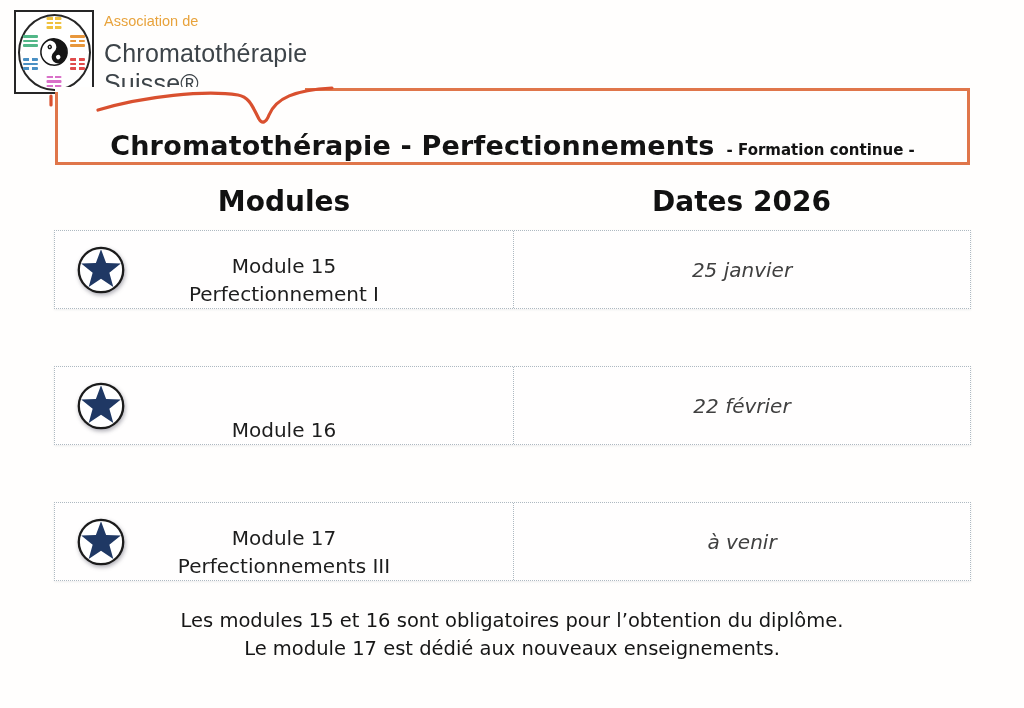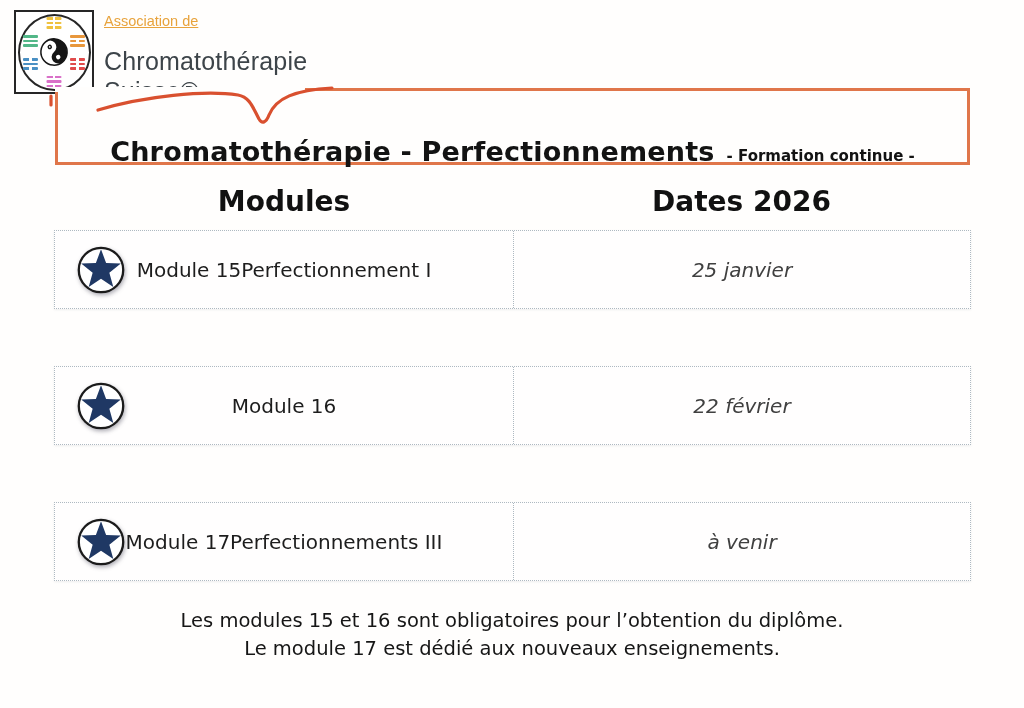--- a/index.html
+++ b/index.html
@@ -32,29 +32,29 @@
   .t-bottom{bottom:5px;left:50%;transform:translateX(-50%);}
   .t-ul{top:23px;left:7px;}
   .t-ll{top:46px;left:7px;}
   .t-ur{top:23px;right:7px;}
   .t-lr{top:46px;right:7px;}
 
   .brand-text{
     position:absolute;left:104px;top:14px;
     font-family:"Liberation Sans",sans-serif;line-height:1;
   }
-  .brand-tagline{font-size:14.5px;color:#E8A33C;margin:0 0 20px 0;text-decoration:underline;}
+  .brand-tagline{font-size:14.5px;color:#E8A33C;margin:0 0 12px 0;}
   .brand-name{font-size:25px;color:#3D4449;margin:0 0 5px 0;letter-spacing:.2px;}
 
   
   .title-box{
     position:absolute;left:55px;top:88px;width:915px;height:77px;
     border:3px solid #E0764A;box-sizing:border-box;background:#fffefd;
     display:flex;align-items:baseline;justify-content:center;gap:12px;
-    padding-top:28px;
+    padding-top:22px;
   }
   .title-box::before{ 
     content:"";position:absolute;top:-4px;left:-3px;width:250px;height:5px;background:#fffefd;
   }
   .main-title{font-size:27px;font-weight:700;color:#131313;letter-spacing:.2px;}
   .sub-title{font-size:15px;font-weight:700;color:#131313;margin-top:28px;}
   .swoosh{position:absolute;left:40px;top:83px;width:300px;height:56px;z-index:3;}
 
   
   .col-header{
@@ -72,22 +72,22 @@
     box-shadow:0 1px 2px rgba(120,130,140,.12);
   }
   .row-1{top:230px;} .row-2{top:366px;} .row-3{top:502px;}
   .cell-module{
     position:relative;width:459px;border-right:1px dotted #aeb9c1;box-sizing:border-box;
     display:flex;align-items:center;
   }
   .star-wrap{position:absolute;left:22px;top:50%;transform:translateY(-50%);width:48px;height:48px;}
   .star-wrap svg{filter:drop-shadow(1.5px 2.5px 2px rgba(40,40,60,.38));}
   .module-lines{
-    position:absolute;inset:0;display:flex;flex-direction:row;
-    align-items:center;justify-content:center;
+    position:absolute;inset:0;display:flex;flex-direction:column;
+    align-items:center;justify-content:flex-end;
     font-size:20px;line-height:28px;color:#1d1d1d;
   }
   .cell-date{
     flex:1;display:flex;align-items:center;justify-content:center;
     font-size:20px;color:#404040;font-style:italic;
   }
 
   
   .footer-note{
     position:absolute;left:0;right:0;top:607px;

